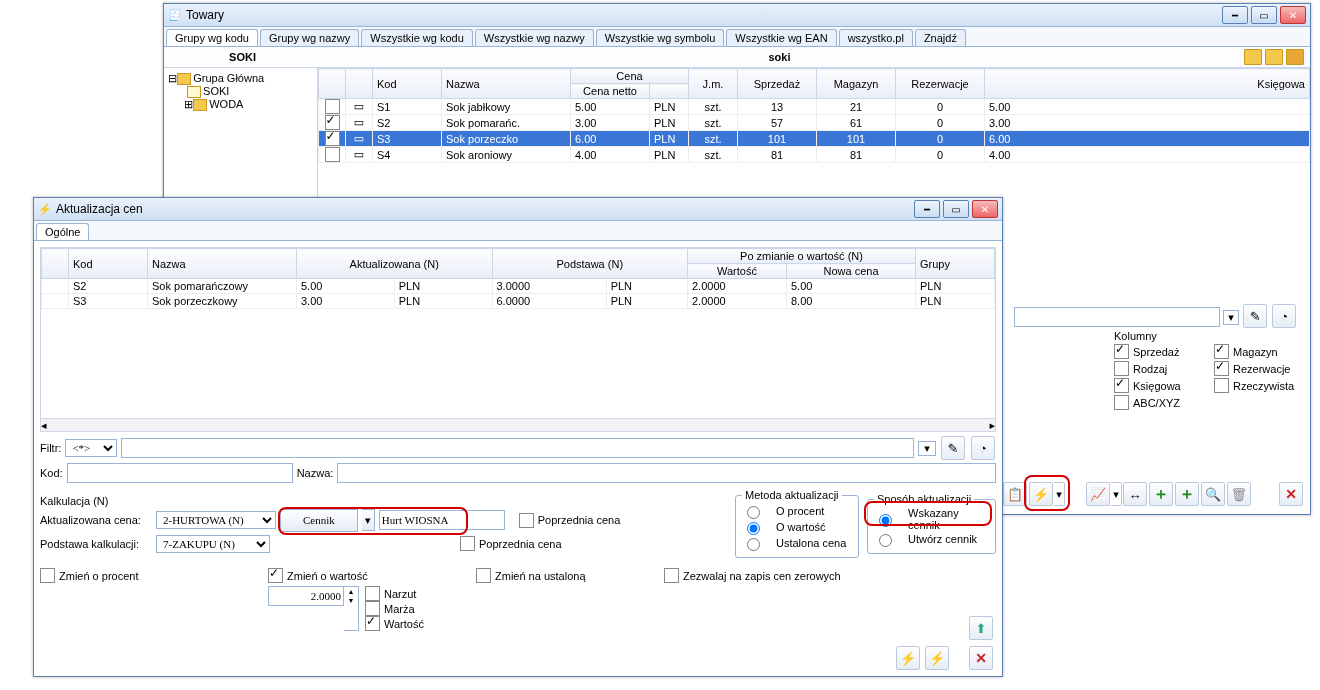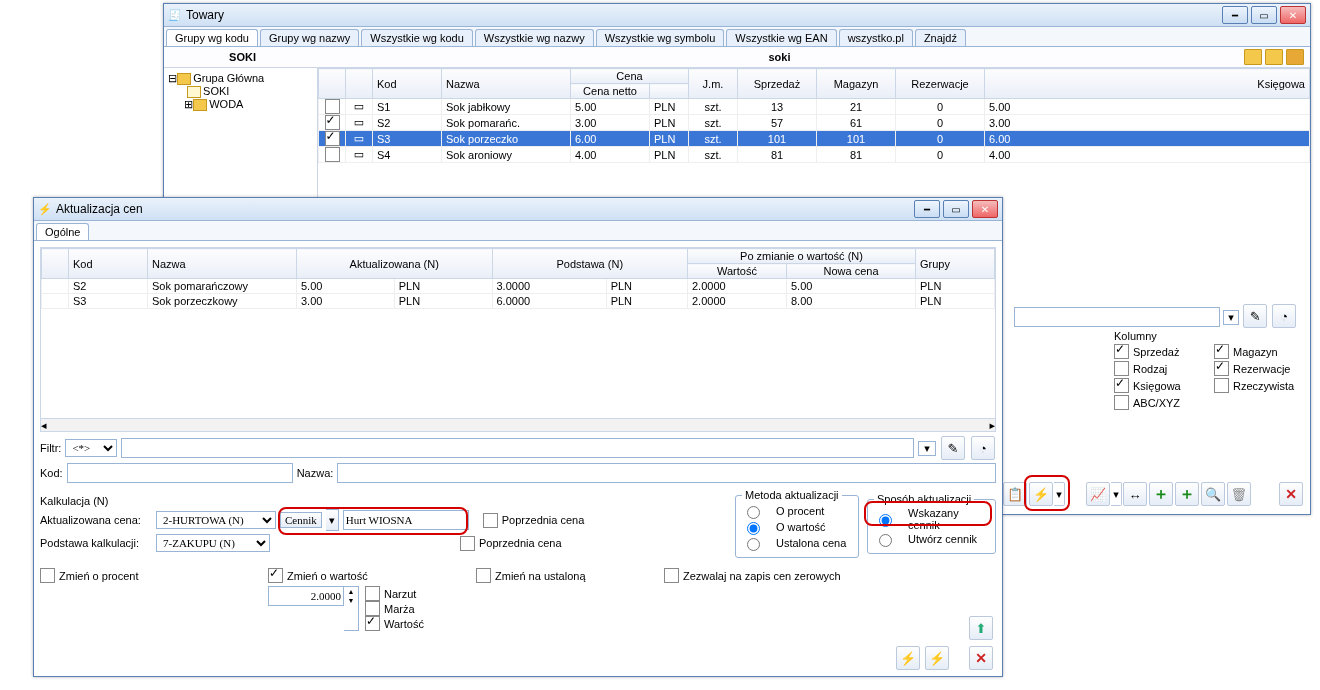--- a/index.html
+++ b/index.html
@@ -287,21 +287,21 @@
       <span>Nazwa:</span>
       <input type="text" style="flex: 1 1 0%;">
     </div>
 
     <div style="display:flex;gap:8px;margin-top:6px;align-items:center">
       <div style="flex:1;position:relative">
         <div style="font-size:11px">Kalkulacja (N)</div>
         <div style="display:flex;align-items:center;gap:4px;margin-top:2px">
           <span style="width:112px">Aktualizowana cena:</span>
           <select style="width:120px"><option>2-HURTOWA (N)</option></select>
-          <button style="font:11px Segoe UI;height:16px;padding:0 4px;border:1px solid #9ab4d6;background:linear-gradient(#fefefe,#e6edf7)">Cennik</button>
+          <button style="font:11px Segoe UI;height:23px;padding:0 22px;border:1px solid #9ab4d6;background:linear-gradient(#fefefe,#e6edf7)">Cennik</button>
             <span style="border:1px solid #9ab4d6;border-left:none;height:20px;width:12px;display:inline-flex;align-items:center;justify-content:center;background:linear-gradient(#fefefe,#e6edf7)">▾</span>
           <input type="text" style="width: 120px;" value="Hurt WIOSNA">
           <label class="cb" style="margin-left:10px">
               <span class="chk"></span>
               <span>Poprzednia cena</span>
             </label>
         </div>
         <div style="display:flex;align-items:center;gap:4px;margin-top:3px">
           <span style="width:112px">Podstawa kalkulacji:</span>
           <select style="width:114px"><option>7-ZAKUPU (N)</option></select>

